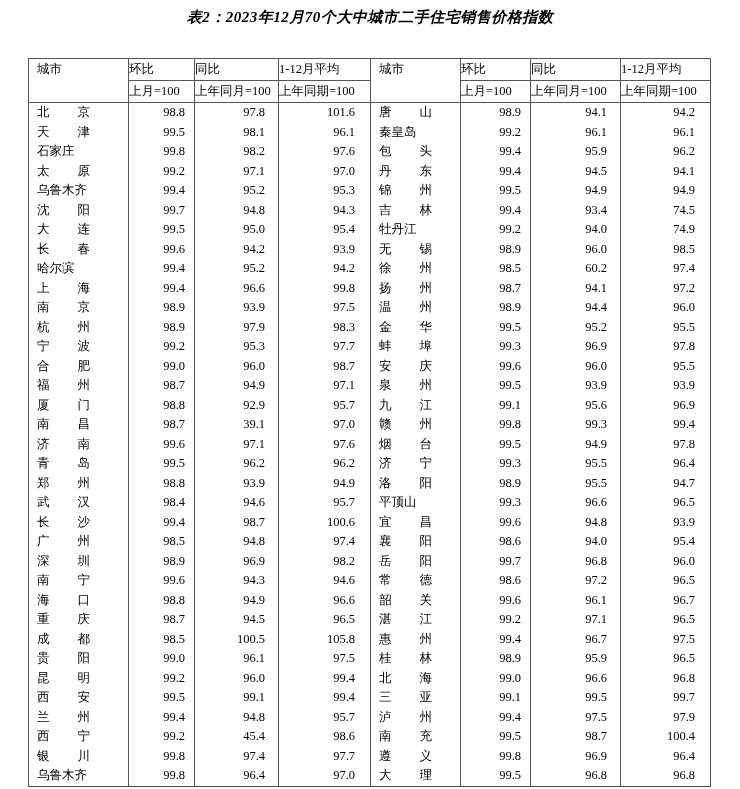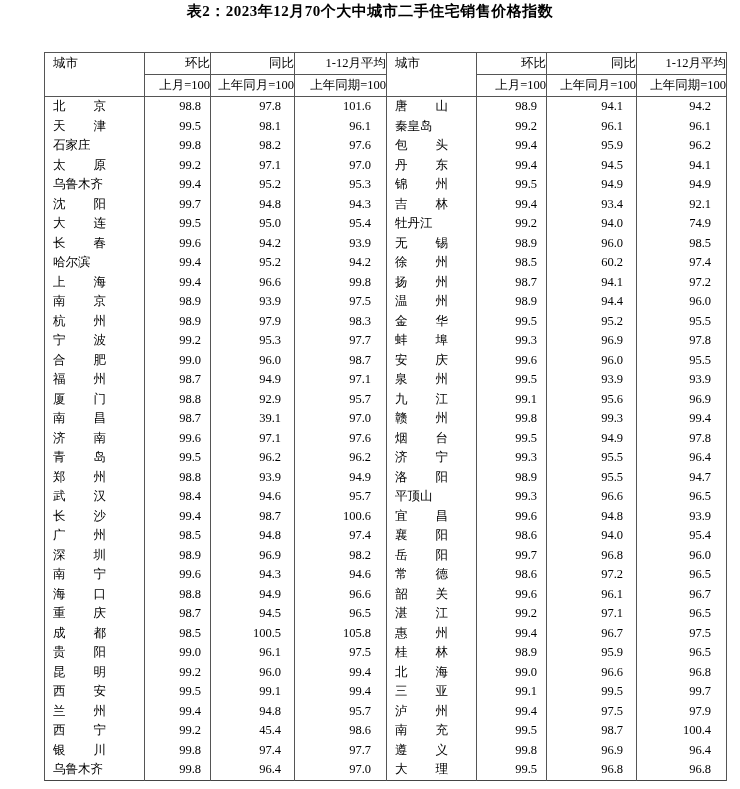--- a/index.html
+++ b/index.html
@@ -10,38 +10,39 @@
     height: 789px;
     overflow: hidden;
     font-family: "Liberation Serif", "DejaVu Serif", serif;
     color: #000000;
   }
   .page-title {
     text-align: center;
     font-weight: bold;
     font-size: 15px;
     line-height: 15px;
-    padding-top: 4px;
+    padding-top: 10px;
     letter-spacing: 0.5px;
+    font-style: italic;
   }
   table.idx {
     border-collapse: collapse;
     table-layout: fixed;
     width: 682px;
-    margin: 33px 0 0 44px;
+    margin: 33px 0 0 28px;
     border: 1px solid #555;
     border-top: 1.5px solid #444;
     border-bottom: 1.5px solid #444;
   }
   thead th {
     border: 1px solid #555;
     height: 21px;
     font-size: 12.5px;
     font-weight: normal;
-    text-align: right;
+    text-align: left;
     padding: 0;
     line-height: 21px;
   }
   th.city-h {
     text-align: left;
     vertical-align: top;
     padding-left: 8px;
     line-height: 21px;
   }
   tbody td {
@@ -155,21 +156,21 @@
         <td class="num avg">94.9</td>
       </tr>
       <tr>
         <td class="city"><span class="city-name j2">沈阳</span></td>
         <td class="num mom">99.7</td>
         <td class="num yoy">94.8</td>
         <td class="num avg">94.3</td>
         <td class="city"><span class="city-name j2">吉林</span></td>
         <td class="num mom">99.4</td>
         <td class="num yoy">93.4</td>
-        <td class="num avg">92.1</td>
+        <td class="num avg">74.5</td>
       </tr>
       <tr>
         <td class="city"><span class="city-name j2">大连</span></td>
         <td class="num mom">99.5</td>
         <td class="num yoy">95.0</td>
         <td class="num avg">95.4</td>
         <td class="city"><span class="city-name">牡丹江</span></td>
         <td class="num mom">99.2</td>
         <td class="num yoy">94.0</td>
         <td class="num avg">74.9</td>

